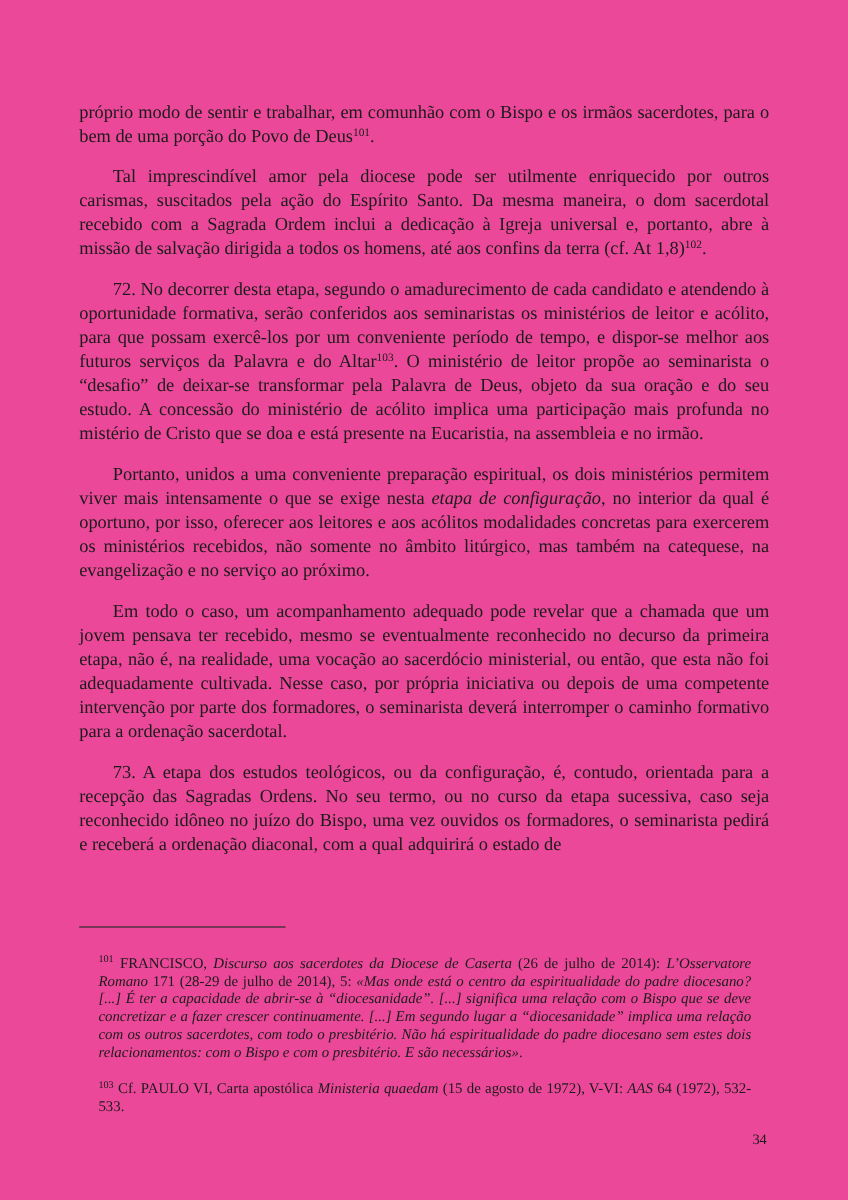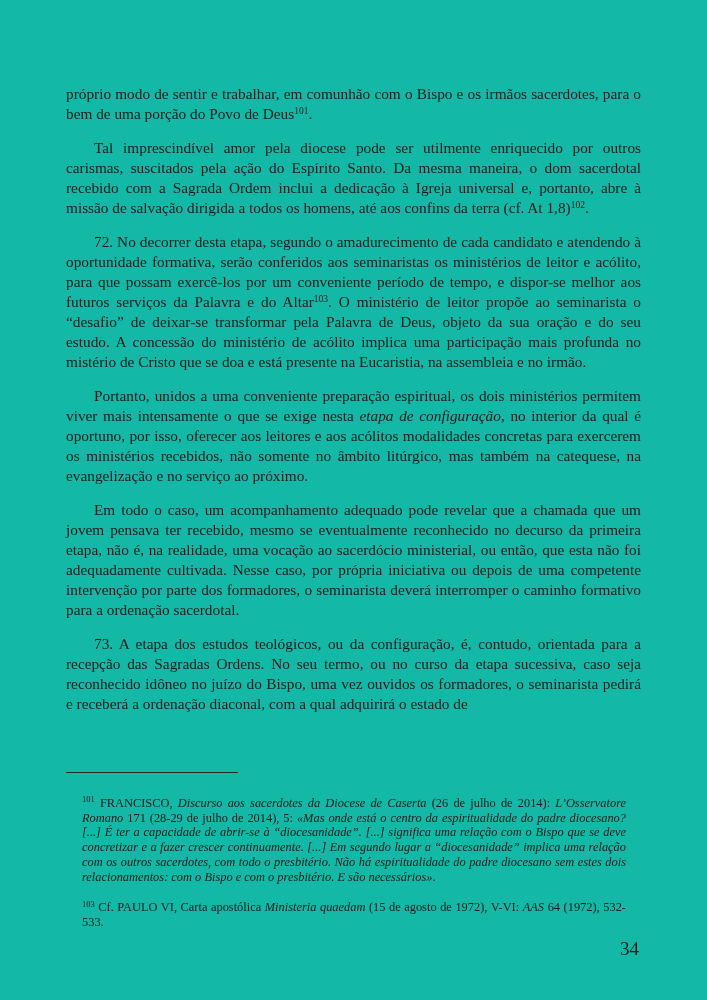--- a/index.html
+++ b/index.html
@@ -7,21 +7,21 @@
   body {
     width: 707px; height: 1000px;
     position: relative;
     overflow: hidden;
     background: #ffffff;
     font-family: "Liberation Serif", "DejaVu Serif", serif;
     color: #1b1b1b;
   }
   .page {
     position: absolute; inset: 0;
-    background: #14b8a6;
+    background: #ec4899;
   }
   .body-text {
     position: absolute; left: 66px; top: 84px; width: 575px;
   }
   .body-text p {
     margin: 0 0 14px 0;
     font-size: 15.3px;
     line-height: 20px;
     text-align: justify;
   }
@@ -44,21 +44,21 @@
     position: absolute; left: 66px; top: 780px; width: 576px;
   }
   .footnotes p {
     margin: 16px;
     font-size: 12.4px;
     line-height: 14.7px;
     text-align: justify;
   }
   .page-number {
     position: absolute; top: 941px; right: 68px;
-    font-size: 19px; line-height: 16px;
+    font-size: 12px; line-height: 16px;
     color: #1b1b1b;
   }
 </style>
 </head>
 <body>
 
 <div class="page">
   <div class="body-text">
       <p><span>próprio modo de sentir e trabalhar, em comunhão com o Bispo e os irmãos sacerdotes, para o bem de uma porção do Povo de Deus</span><sup class="fnref">101</sup><span>.</span></p>
       <p class="indent"><span>Tal imprescindível amor pela diocese pode ser utilmente enriquecido por outros carismas, suscitados pela ação do Espírito Santo. Da mesma maneira, o dom sacerdotal recebido com a Sagrada Ordem inclui a dedicação à Igreja universal e, portanto, abre à missão de salvação dirigida a todos os homens, até aos confins da terra (cf. At 1,8)</span><sup class="fnref">102</sup><span>.</span></p>

